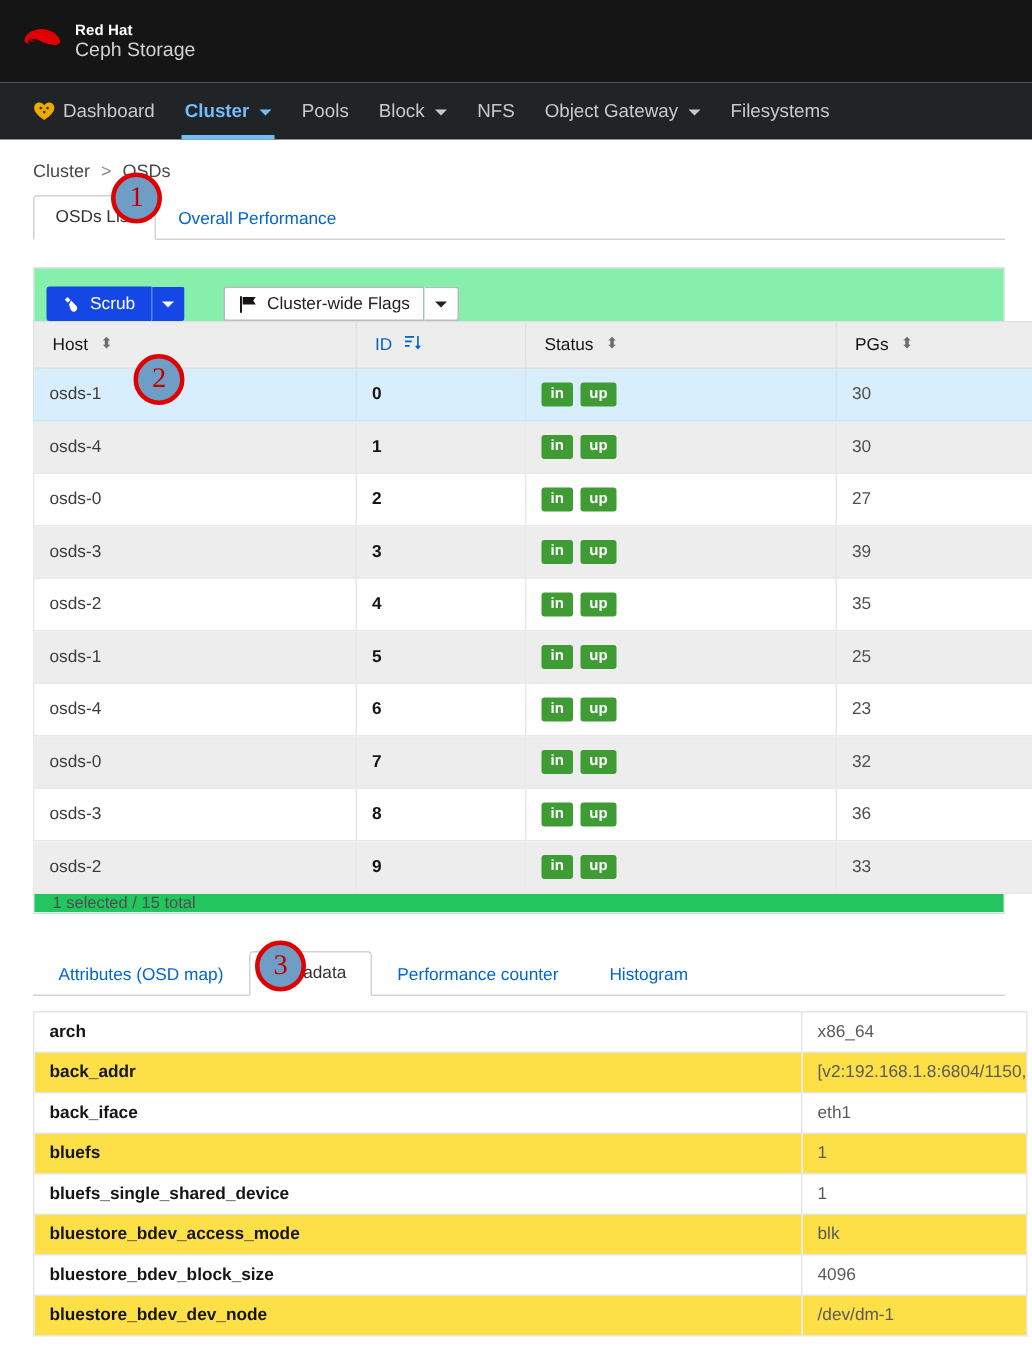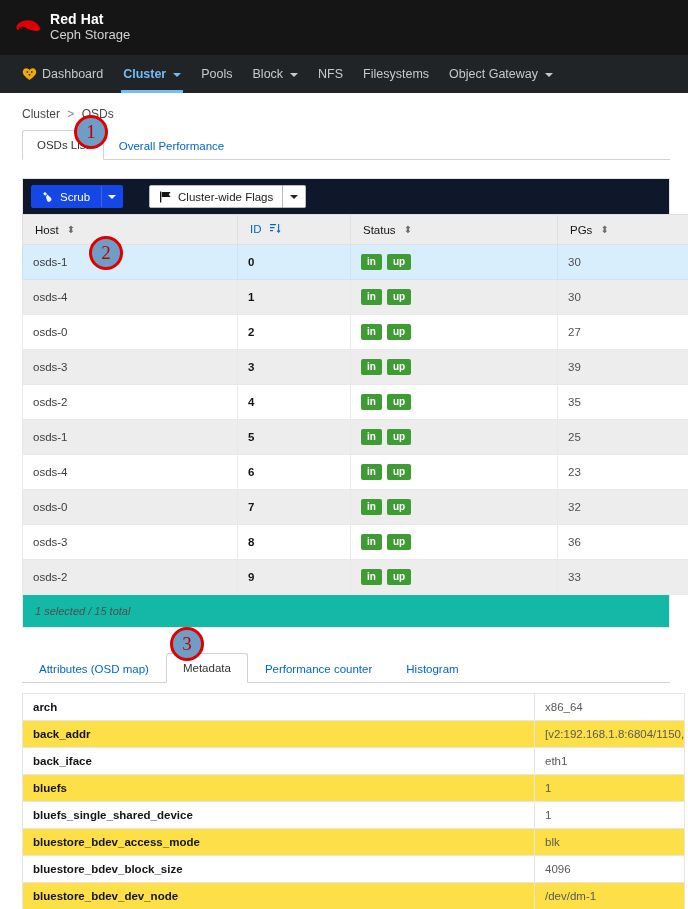--- a/index.html
+++ b/index.html
@@ -16,21 +16,21 @@
     height: 55px;
     background: #151515;
     display: flex;
     align-items: center;
     padding-left: 14px;
   }
   .brand-logo { display: flex; align-items: center; gap: 8px; }
   .redhat-mark { width: 28px; height: 20px; position: relative; flex: none; }
   .brand-text { line-height: 1.12; }
   .brand-line1 {
-    color: #fff; font-size: 14px; font-weight: bold; letter-spacing: .1px;
+    color: #fff; font-size: 10px; font-weight: bold; letter-spacing: .1px;
   }
   .brand-line2 { color: #d2d2d2; font-size: 13px; font-weight: normal; }
 
   
   .navbar {
     height: 38px;
     background: #212427;
     display: flex;
     align-items: stretch;
     padding-left: 12px;
@@ -89,25 +89,25 @@
   .tab.active {
     color: #333; background: #fff;
     border: 1px solid #d2d2d2;
     border-bottom: 1px solid #fff;
     border-radius: 3px 3px 0 0;
   }
 
   
   .panel { margin-top: 18px; margin-left: 4px; }
   .toolbar {
-    background: #0f172a;
+    background: #86efac;
     border: 1px solid #e4e4e4;
     border-bottom: none;
     height: 36px;
-    display: flex; align-items: center;
+    display: flex; align-items: flex-end;
     padding: 0 8px;
     gap: 8px;
   }
   .btn-group { display: flex; align-items: stretch; height: 23px; }
   .btn-primary {
     background: #1447e6; color: #fff;
     font-size: 11.5px;
     display: flex; align-items: center; gap: 6px;
     padding: 0 10px;
     border: 1px solid #1447e6;
@@ -186,25 +186,24 @@
     font-weight: bold;
     border-radius: 2px;
     padding: 2px 6px 3px 6px;
     margin-right: 5px;
     line-height: 11px;
   }
 
   .table-footer {
     border: 1px solid #e9e9e9;
     border-top: none;
-    background: #14b8a6;
+    background: #22c55e;
     font-size: 11px;
-    font-style: italic;
     color: #4f4f4f;
-    padding: 10px 12px;
+    padding: 0 12px;
   }
 
   
   .lower { margin-top: 26px; margin-left: 4px; }
   .lower-tabstrip {
     display: flex; align-items: flex-end;
     border-bottom: 1px solid #d2d2d2;
     height: 29px;
   }
   .lower-tabstrip .tab { padding: 6px 16px; }
@@ -288,26 +287,26 @@
   <div class="nav-item">
     <span>Block</span>
     <i class="caret-down"></i>
   </div>
 
   <div class="nav-item">
     <span>NFS</span>
   </div>
 
   <div class="nav-item">
-    <span>Filesystems</span>
-  </div>
-
-  <div class="nav-item">
     <span>Object Gateway</span>
     <i class="caret-down"></i>
+  </div>
+
+  <div class="nav-item">
+    <span>Filesystems</span>
   </div>
 </div>
 
 <div class="page">
 
   <div class="breadcrumb">
     <span>Cluster</span>
     <span class="sep">&gt;</span>
     <span>OSDs</span>
   </div>

